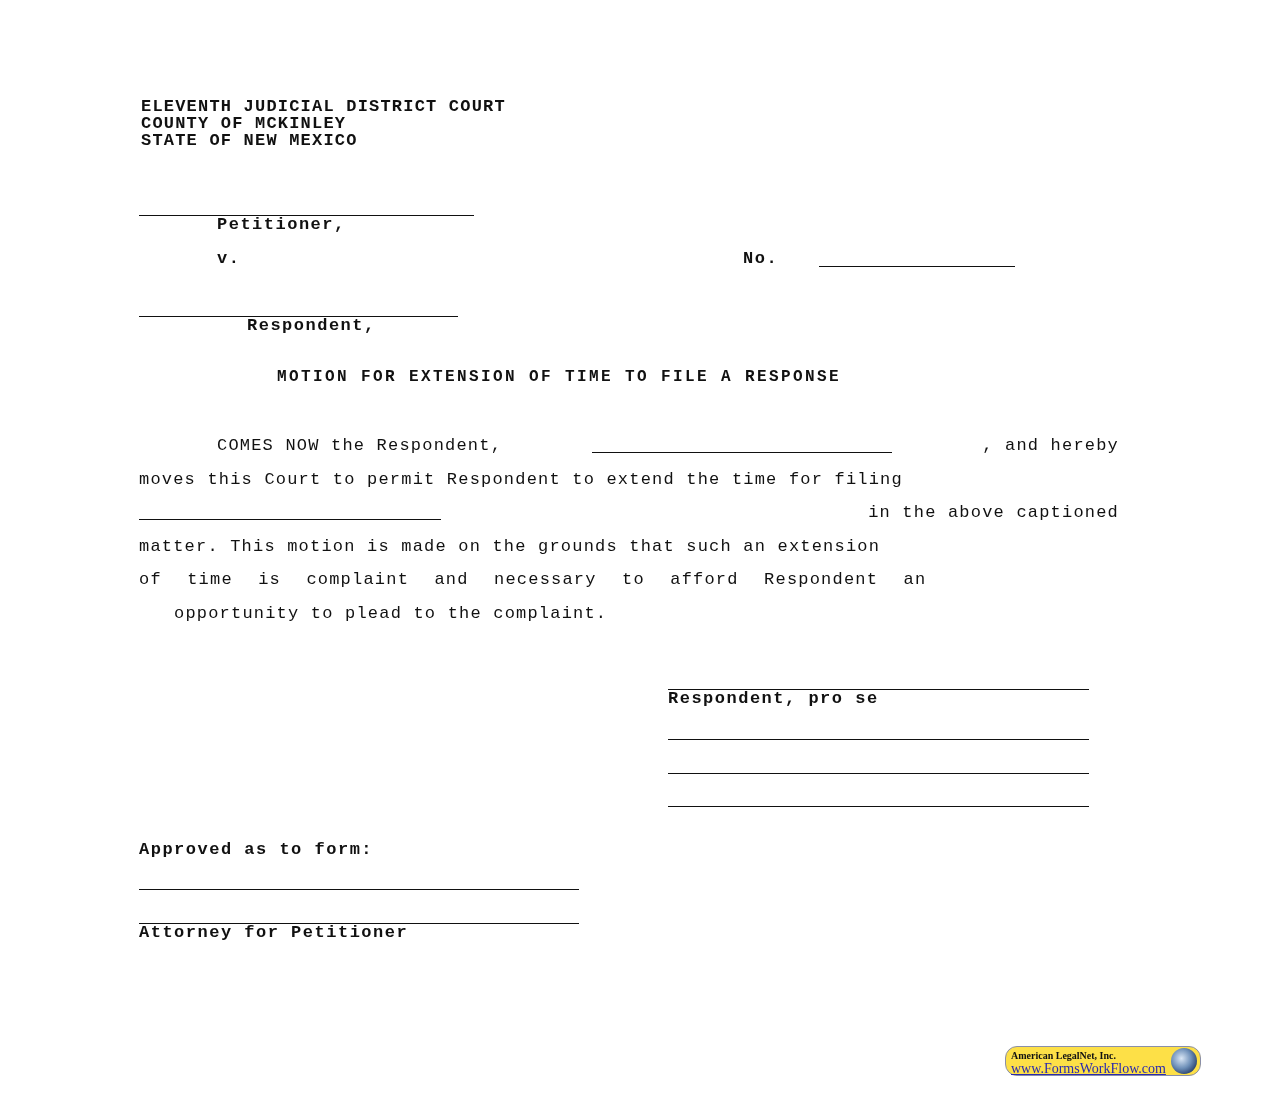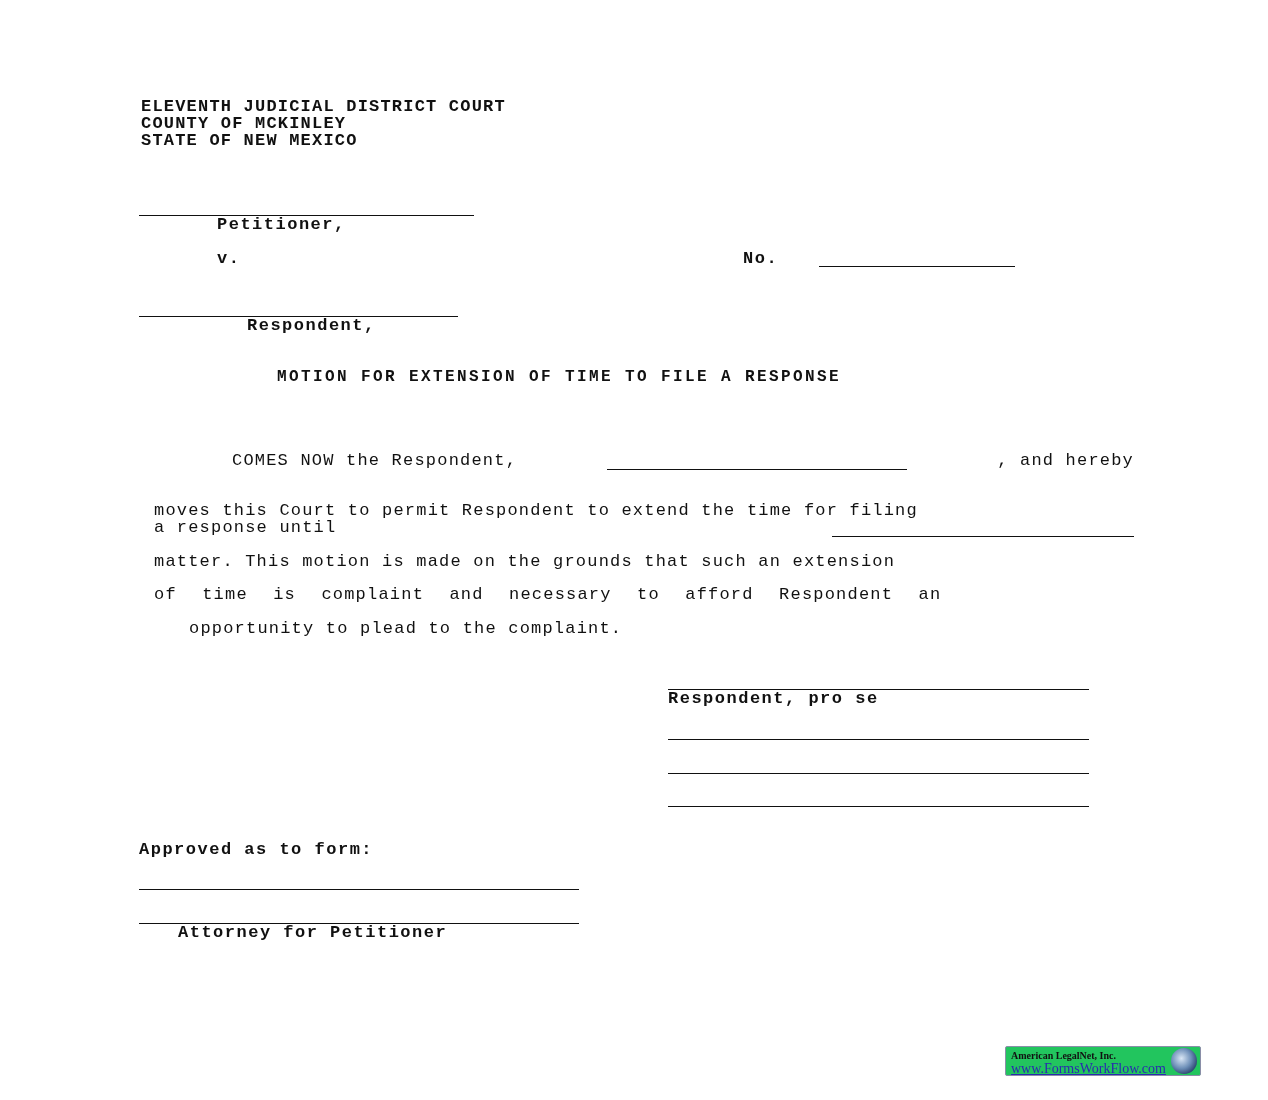--- a/index.html
+++ b/index.html
@@ -7,26 +7,26 @@
       width: 1268px; height: 1100px; position: relative; overflow: hidden;
       font-family: "Liberation Mono", "DejaVu Sans Mono", monospace;
       color: #111;
     }
     .abs { position: absolute; white-space: pre; font-weight: bold; }
     .hdr { font-size: 17px; line-height: 17px; letter-spacing: 1.2px; }
     .t17 { font-size: 17px; letter-spacing: 1.5px; }
     .rule { position: absolute; height: 0; border-top: 1.3px solid #111; }
     .title { font-weight: bold; font-size: 16px; letter-spacing: 2.4px; }
     .para { position: absolute; left: 139px; width: 980px; font-size: 17px; letter-spacing: 1.2px; }
-    .pline { position: absolute; left: 15px; width: 980px; height: 34px; display: flex; justify-content: space-between; white-space: pre; align-items: flex-end; }
+    .pline { position: absolute; left: 0; width: 980px; height: 34px; display: flex; justify-content: space-between; white-space: pre; }
     .pline.last { justify-content: flex-start; }
     .blank { display: inline-block; border-bottom: 1.3px solid #111; height: 16px; }
     .logo {
       position: absolute; left: 1005px; top: 1046px; width: 194px; height: 28px;
-      border: 1px solid #8a8fa8; border-radius: 2px; background: #22c55e;
+      border: 1px solid #8a8fa8; border-radius: 12px; background: #fde047;
       font-family: "Liberation Serif", "DejaVu Serif", serif;
     }
     .logo-name { position: absolute; left: 5px; top: 3px; font-size: 10px; font-weight: bold; color: #111; }
     .logo-url { position: absolute; left: 5px; top: 14px; font-size: 14px; color: #2a2ab0; text-decoration: underline; }
     .globe {
       position: absolute; right: 3px; top: 1px; width: 26px; height: 26px; border-radius: 50%;
       background: radial-gradient(circle at 40% 40%, #d9e6f5 0%, #6d8fb8 45%, #223a66 80%);
     }
   </style>
 </head>
@@ -45,26 +45,26 @@
 <div class="abs t17" style="left:217px; top:316px;margin-left:30px;">Respondent,</div>
 
 <div class="abs title" style="left:277px; top:368px;">MOTION FOR EXTENSION OF TIME TO FILE A RESPONSE</div>
 
 <div class="para" style="top:436px;">
   <div class="pline" style="top:0px; padding-left:78px; width:902px;">
     <span>COMES NOW the Respondent,</span>
     <span class="blank" style="width:300px;"></span>
     <span>, and hereby</span>
   </div>
-  <div class="pline" style="top:34px;margin-top:16px;">
+  <div class="pline" style="top:34px;">
     <span>moves this Court to permit Respondent to extend the time for filing</span>
   </div>
   <div class="pline" style="top:67px;">
-    <span>a response until</span>
     <span class="blank" style="width:302px;"></span>
+    <span>in the above captioned</span>
   </div>
   <div class="pline" style="top:101px;">
     <span>matter. This motion is made on the grounds that such an extension</span>
   </div>
   <div class="pline" style="top:134px;">
     <span style="word-spacing:14px;">of time is complaint and necessary to afford Respondent an</span>
   </div>
   <div class="pline last" style="top:168px;margin-left:35px;">
     <span>opportunity to plead to the complaint.</span>
   </div>
@@ -72,19 +72,19 @@
 
 <div class="rule" style="left:668px; top:689px; width:421px;"></div>
 <div class="abs t17" style="left:668px; top:689px;">Respondent, pro se</div>
 <div class="rule" style="left:668px; top:739px; width:421px;"></div>
 <div class="rule" style="left:668px; top:773px; width:421px;"></div>
 <div class="rule" style="left:668px; top:806px; width:421px;"></div>
 
 <div class="abs t17" style="left:139px; top:840px;">Approved as to form:</div>
 <div class="rule" style="left:139px; top:889px; width:440px;"></div>
 <div class="rule" style="left:139px; top:923px; width:440px;"></div>
-<div class="abs t17" style="left:139px; top:923px;margin-left:39px;">Attorney for Petitioner</div>
+<div class="abs t17" style="left:139px; top:923px;">Attorney for Petitioner</div>
 
 <div class="logo">
   <span class="logo-name">American LegalNet, Inc.</span>
   <span class="logo-url">www.FormsWorkFlow.com</span>
   <span class="globe"></span>
 </div>
 
 </body></html>

